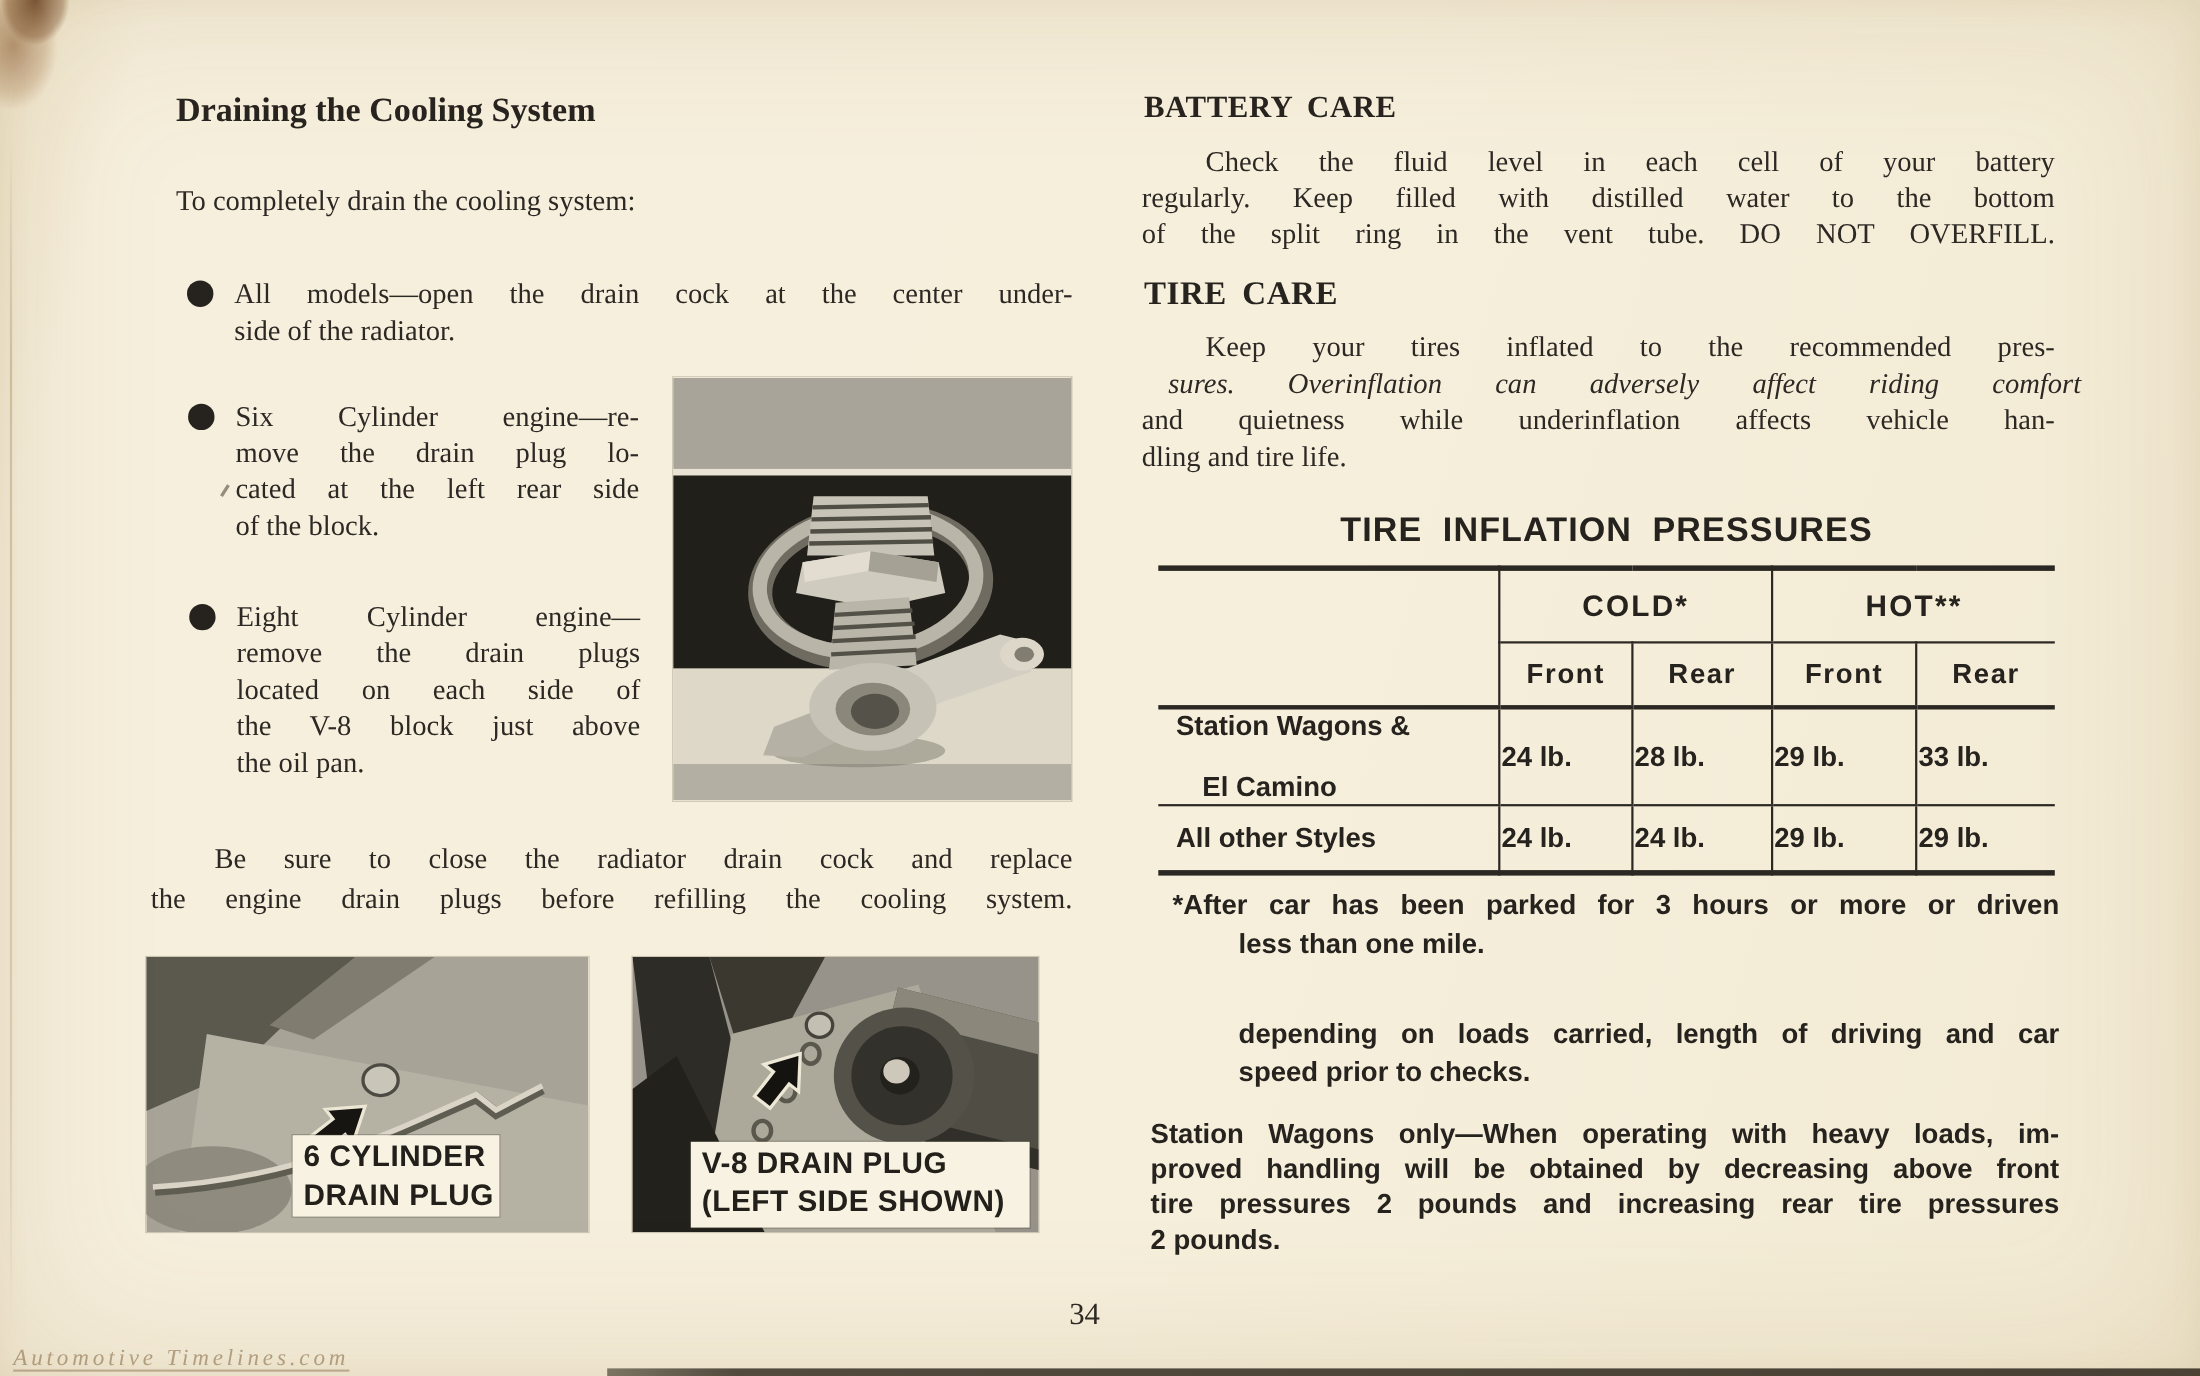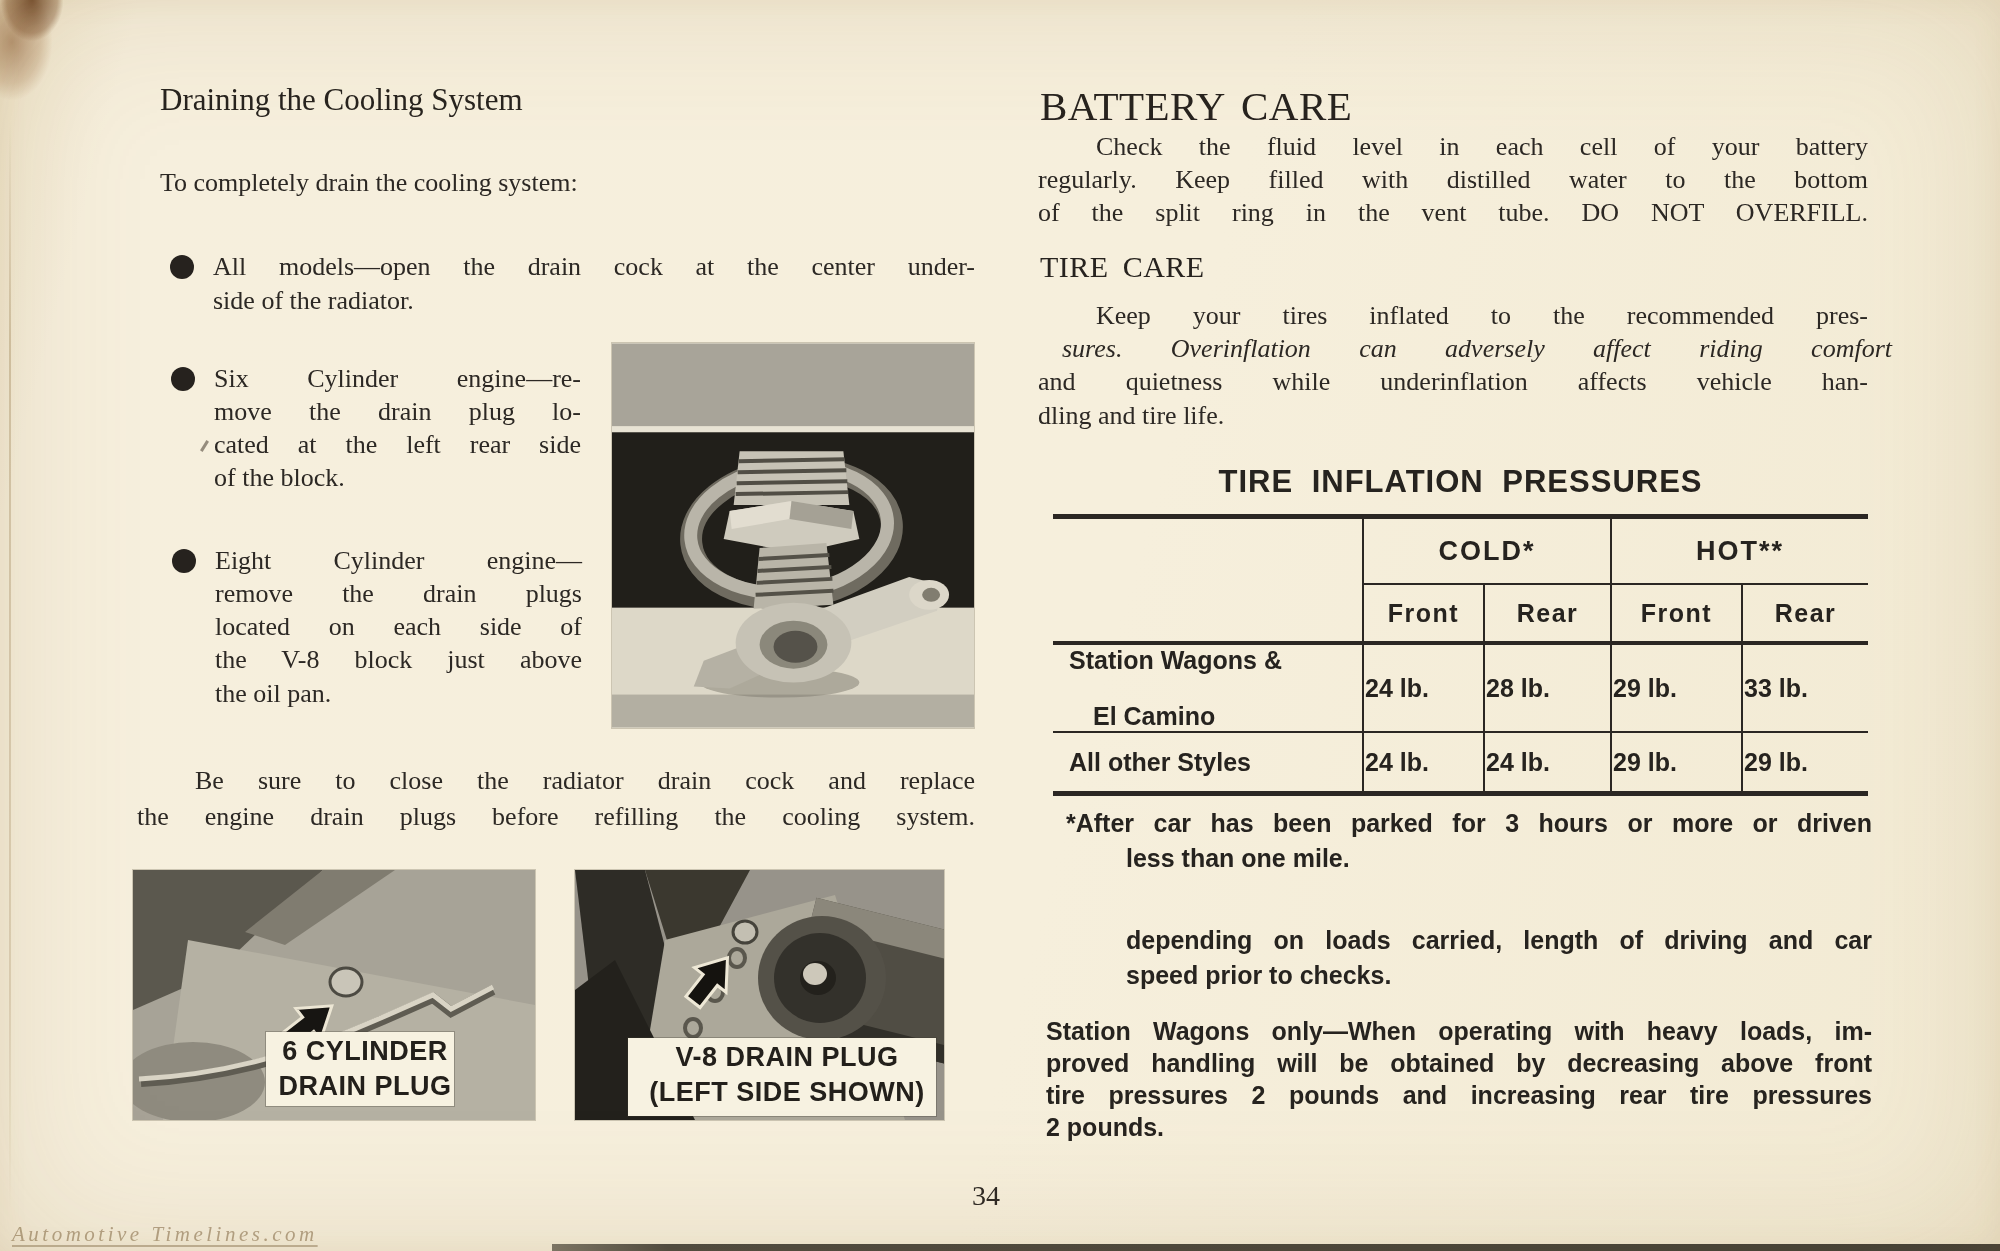--- a/index.html
+++ b/index.html
@@ -20,28 +20,28 @@
   .stain{position:absolute;left:-14px;top:-18px;width:150px;height:170px;pointer-events:none;
     background:
       radial-gradient(ellipse 42px 55px at 46px 18px, rgba(100,58,28,.85), rgba(120,75,40,.4) 60%, transparent 75%),
       radial-gradient(ellipse 52px 75px at 26px 60px, rgba(135,85,45,.55), rgba(150,100,55,.25) 55%, transparent 78%);}
   .bottomstrip{position:absolute;left:552px;right:0;bottom:0;height:7px;
     background:linear-gradient(to right,#7a766b,#4b4942 8%,#45433c 60%,#3f3d37);}
   .mark{position:absolute;left:203px;top:440px;width:3px;height:12px;background:rgba(70,58,45,.55);transform:rotate(32deg);}
 
   .line{position:absolute;font:26px/34px "Liberation Serif", serif;color:#2c2824;}
   .stretch{text-align:justify;text-align-last:justify;}
-  .hd{position:absolute;font-family:"Liberation Serif", serif;font-weight:400;color:#27231f;white-space:nowrap;}
+  .hd{position:absolute;font-family:"Liberation Serif", serif;font-weight:700;color:#27231f;white-space:nowrap;}
   .fnote{position:absolute;font:700 25px/35px "Liberation Sans", sans-serif;color:#26231f;}
   .bullet-dot{position:absolute;width:24px;height:24px;border-radius:50%;background:#26221e;}
 
   .photo{position:absolute;box-shadow:0 0 0 1px rgba(80,70,50,.25);}
   .photo svg{display:block;width:100%;height:100%;}
   .pcap{position:absolute;background:#f7f2e1;box-shadow:0 0 0 1px rgba(60,55,45,.3);
-    font:700 27px/35px "Liberation Sans", sans-serif;color:#23201b;padding:2px 0 0 10px;letter-spacing:.5px;text-align:center;}
+    font:700 27px/35px "Liberation Sans", sans-serif;color:#23201b;padding:2px 0 0 10px;letter-spacing:.5px;}
 
   table.tiretbl{position:absolute;left:1053px;top:514px;width:815px;
     border-collapse:collapse;table-layout:fixed;
     border-top:5px solid #2b2723;border-bottom:5px solid #2b2723;}
   table.tiretbl td{font:700 25px/28px "Liberation Sans", sans-serif;color:#26231f;vertical-align:middle;}
   td.grp{border-left:2px solid #2b2723;border-bottom:2px solid #2b2723;text-align:center;
     font-size:27px !important;letter-spacing:2px;height:62px;}
   td.sub{border-left:2px solid #2b2723;border-bottom:4px solid #2b2723;text-align:center;
     letter-spacing:1.5px;height:54px;}
   td.lblhead{border-right:2px solid #2b2723;border-bottom:4px solid #2b2723;}
@@ -180,21 +180,21 @@
       <g transform="translate(118,132) rotate(-52)">
         <polygon points="0,9 28,9 28,20 56,0 28,-20 28,-9 0,-9" fill="#15130f" stroke="#eee8d6" stroke-width="3"></polygon>
       </g>
     </svg>
   </div>
   <div class="pcap" style="left:628px;top:1038px;width:298px;height:76px;">
     <div>V-8 DRAIN PLUG</div>
     <div>(LEFT SIDE SHOWN)</div>
   </div>
 
-  <div class="hd" style="left:1040px;top:82px;font-size:41px;letter-spacing:.5px;word-spacing:6px;">BATTERY CARE</div>
+  <div class="hd" style="left:1040px;top:82px;font-size:28px;letter-spacing:.5px;word-spacing:6px;">BATTERY CARE</div>
   <div class="line stretch" style="left:1096px;top:130px;width:772px;">Check the fluid level in each cell of your battery</div>
   <div class="line stretch" style="left:1038px;top:163px;width:830px;">regularly. Keep filled with distilled water to the bottom</div>
   <div class="line stretch" style="left:1038px;top:196px;width:830px;">of the split ring in the vent tube. DO NOT OVERFILL.</div>
 
   <div class="hd" style="left:1040px;top:250px;font-size:30px;letter-spacing:.5px;word-spacing:6px;">TIRE CARE</div>
   <div class="line stretch" style="left:1096px;top:299px;width:772px;">Keep your tires inflated to the recommended pres-</div>
   <div class="line stretch" style="left:1062px;top:332px;width:830px;font-style:italic;">sures. Overinflation can adversely affect riding comfort</div>
   <div class="line" style="left:1038px;top:399px;width:830px;">dling and tire life.</div>
   <div class="line stretch" style="left:1038px;top:365px;width:830px;">and quietness while underinflation affects vehicle han-</div>
 

